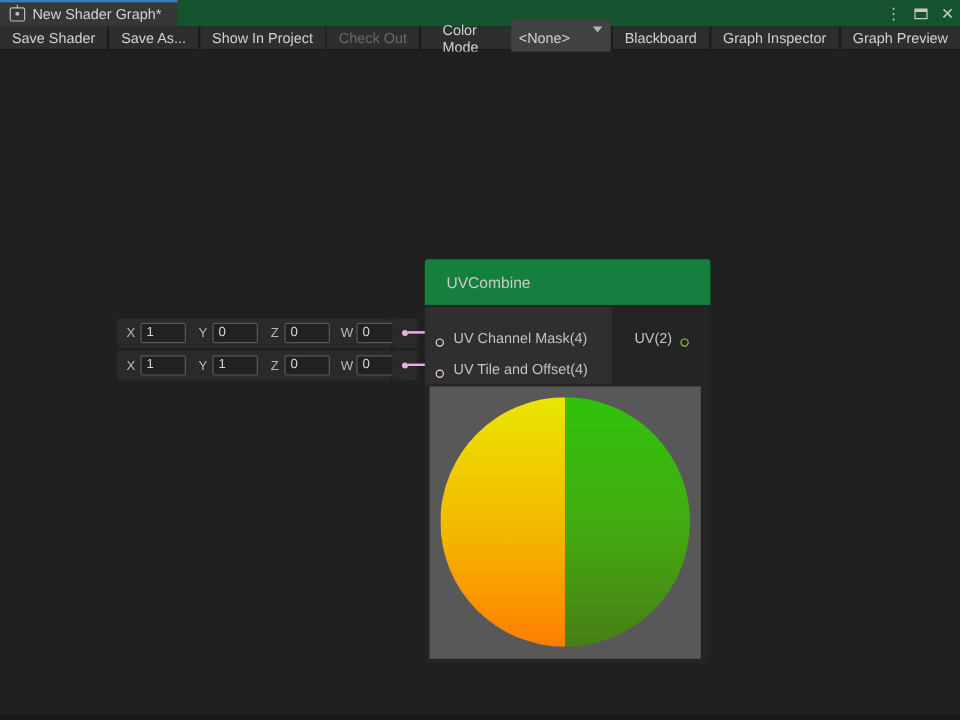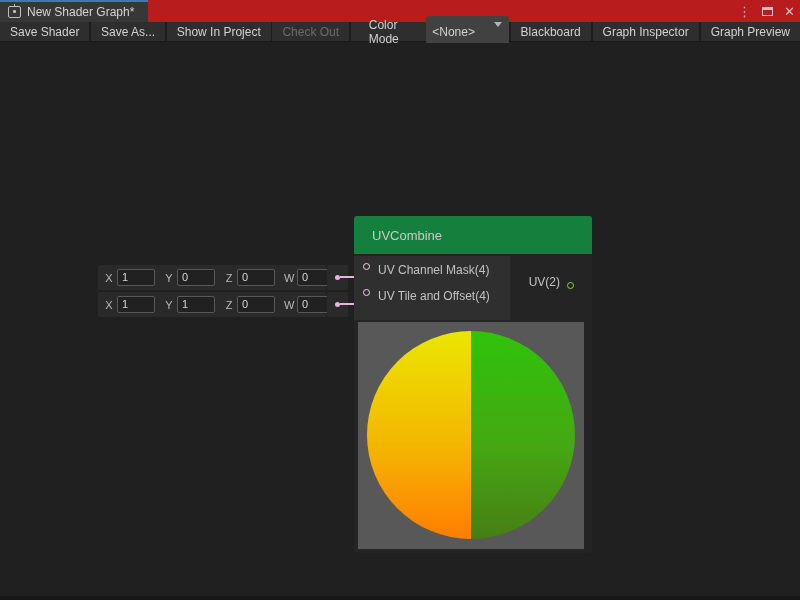--- a/index.html
+++ b/index.html
@@ -2,21 +2,21 @@
 <html style="--accent-blue: #3c79bb; --edge-pink: #e9b2e4; --port-input-ring: #f0d4ee; --port-output-ring: #9acd32; --preview-bg: #585858; --sphere-left-top: #eae600; --sphere-left-mid: #f4b600; --sphere-left-bottom: #ff7d00; --sphere-right-top: #2fc30b; --sphere-right-mid: #45a812; --sphere-right-bottom: #467f14;"><head>
 <meta charset="utf-8">
 <style>
   * { margin:0; padding:0; box-sizing:border-box; }
   html,body { width:800px; height:600px; overflow:hidden; background:#1f1f1f;
     font-family:"Liberation Sans", sans-serif; }
   .screen { position:relative; width:800px; height:600px; background:#202020; }
 
   
   .tabbar { position:absolute; top:0; left:0; width:800px; height:22px;
-    background:#b91c1c;text-align:right; }
+    background:#14532d;text-align:right; }
   .tab { position:absolute; left:0; top:0; height:22px; padding:0 14px 0 8px;
     background:#373737; border-top:2px solid var(--accent-blue);
     display:flex; align-items:center; gap:6px; color:#d4d4d4; font-size:12px; }
   .tab-icon { width:13px; height:12px; border:1px solid #bdbdbd; border-radius:2px;
     position:relative; display:inline-block; }
   .tab-icon::before { content:""; position:absolute; left:4px; top:3px; width:3px; height:3px;
     background:#bdbdbd; border-radius:1px; }
   .tab-icon::after { content:""; position:absolute; left:5px; top:-3px; width:1px; height:3px;
     background:#bdbdbd; }
   .win-controls { position:absolute; right:5px; top:0; height:22px;
@@ -44,21 +44,21 @@
   .graph { position:absolute; top:43px; left:0; width:800px; height:557px; background:#202020; }
   .bottom-strip { position:absolute; bottom:0; left:0; width:800px; height:4px; background:#171717; }
 
   
   .node { position:absolute; left:354px; top:173px; width:238px; border-radius:3px; }
   .node-header { height:40px; background:#15803d; border-radius:3px 3px 0 0;
     border-bottom:2px solid #232323; display:flex; align-items:center;
     padding-left:18px; color:#c9c9c9; font-size:13px; }
   .node-body { display:flex; height:64px; }
   .node-inputs { width:156px; background:#2f2f2f; padding-top:7px; }
-  .port-row { height:26px; display:flex; align-items:flex-start; }
+  .port-row { height:26px; display:flex; align-items:flex-end; }
   .ring { width:7px; height:7px; border-radius:50%; border:1.5px solid var(--port-input-ring);
     margin-left:9px; flex:none; }
   .port-label { margin-left:8px; font-size:12px; color:#c2c2c2; white-space:nowrap; }
   .node-outputs { flex:1; background:#242424; }
   .out-row { height:26px; margin-top:7px; display:flex; align-items:flex-end;
     justify-content:flex-end; padding-right:18px; }
   .out-label { font-size:12px; color:#c4c4c4; margin-right:7px; }
   .ring.out { border-color:var(--port-output-ring); margin-left:0; }
   .node-previewwrap { height:233px; background:#242424; border-radius:0 0 4px 4px;
     padding:2px 8px 4px 4px; }

